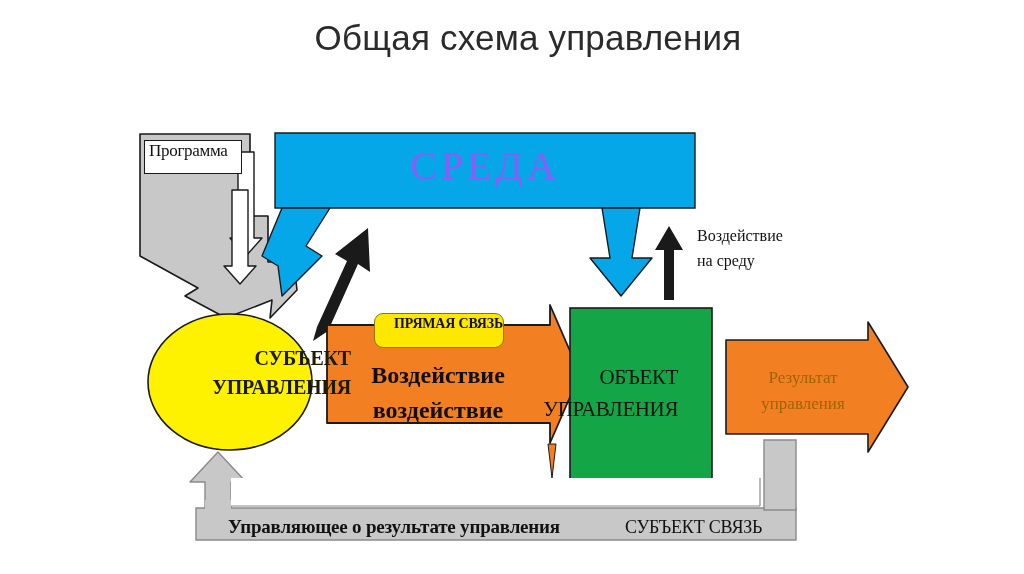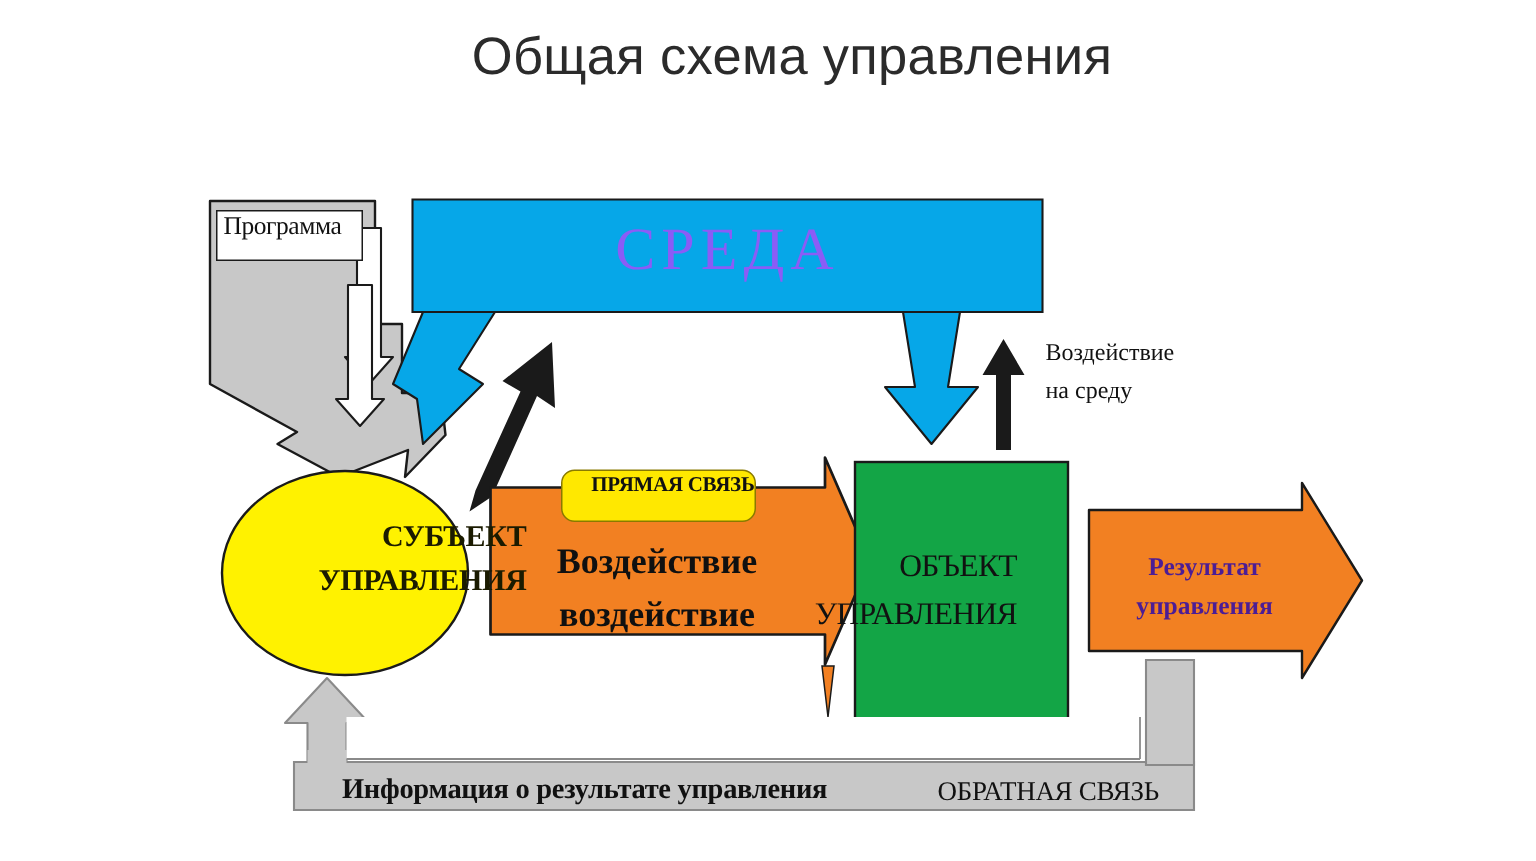--- a/index.html
+++ b/index.html
@@ -150,22 +150,22 @@
     line-height: 1.5;
   }
 
   #label-rezultat {
     left: 738px;
     top: 365px;
     width: 130px;
     text-align: center;
     font-family: "Liberation Serif", serif;
     font-size: 17px;
-    font-weight: 700;
-    color: #4c1d95;
+    font-weight: 400;
+    color: #a16207;
     line-height: 1.55;
   }
 
   #label-informaciya {
     left: 228px;
     top: 517px;
     font-family: "Liberation Serif", serif;
     font-size: 19px;
     font-weight: 700;
     color: #111111;
@@ -285,17 +285,17 @@
   <div class="lbl" id="label-object">
     <div>ОБЪЕКТ</div>
     <div>УПРАВЛЕНИЯ</div>
   </div>
 
   <div class="lbl" id="label-rezultat">
     <div>Результат</div>
     <div>управления</div>
   </div>
 
-  <div class="lbl" id="label-informaciya">Информация о результате управления</div>
-
-  <div class="lbl" id="label-obratnaya">ОБРАТНАЯ СВЯЗЬ</div>
+  <div class="lbl" id="label-informaciya">Управляющее о результате управления</div>
+
+  <div class="lbl" id="label-obratnaya">СУБЪЕКТ СВЯЗЬ</div>
 
 </div>
 
 </body></html>

